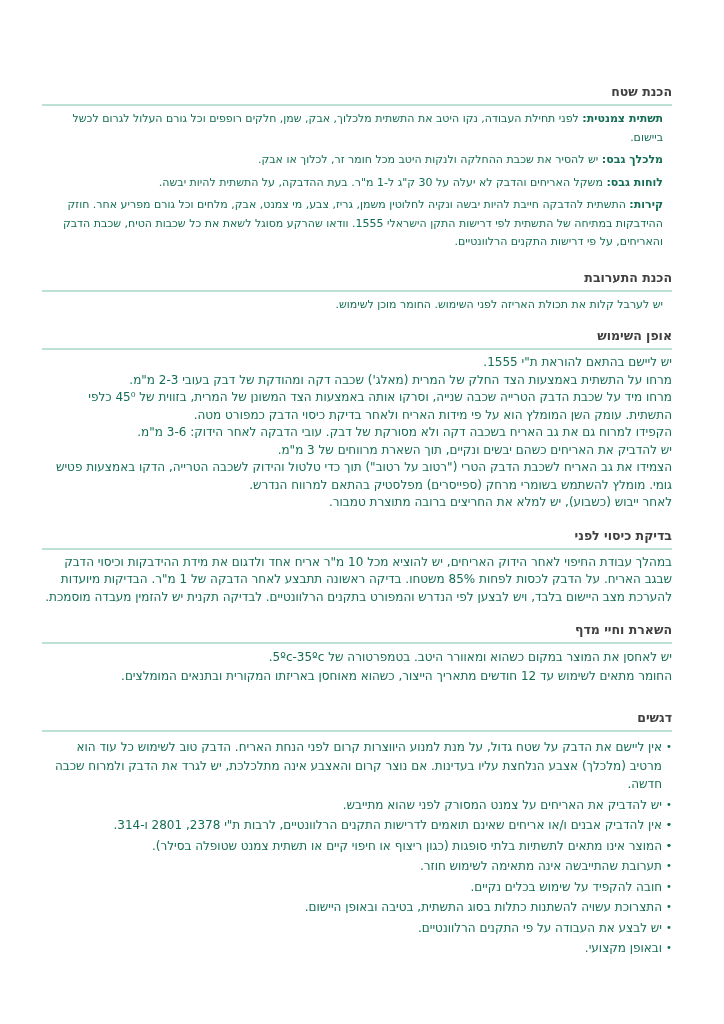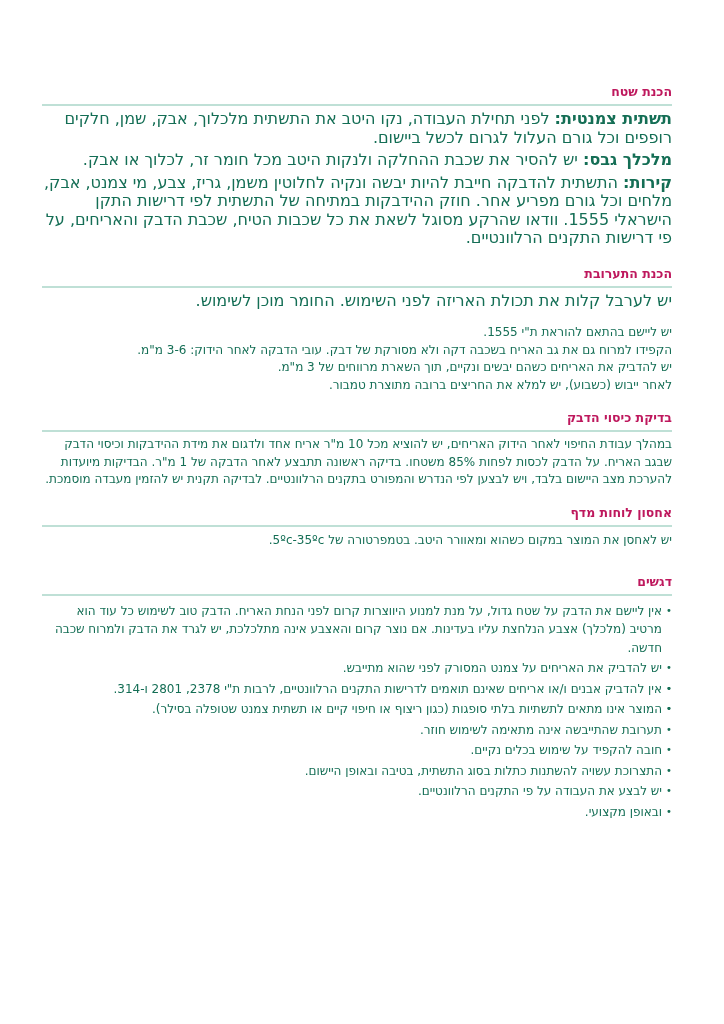--- a/index.html
+++ b/index.html
@@ -7,26 +7,26 @@
     width: 724px; height: 1024px; overflow: hidden; position: relative;
     font-family: "DejaVu Sans", sans-serif;
     color: #146e55;
   }
   .page {
     position: absolute; left: 42px; top: 80px; width: 630px;
     direction: rtl; text-align: right;
   }
   .section { margin: 0; }
   .heading {
-    font-weight: bold; font-size: 12.5px; color: #be185d;
+    font-weight: bold; font-size: 12.5px; color: #404040;
     padding: 4px 0 5px 0; margin: 0;
     border-bottom: 2px solid #bfe0d6;
   }
   .para {
-    font-size: 16px; line-height: 18.5px; margin: 4px 0 0 0;
+    font-size: 11px; line-height: 18.5px; margin: 4px 9px 0 0;
   }
   .para .lbl { font-weight: bold; }
   .plain { font-size: 12px; line-height: 17.5px; margin: 4px 0 0 0; }
   .plain div { margin: 0; }
   ul.notes {
     list-style: none; margin: 6px 0 0 0; padding: 0 0 0 0;
     font-size: 12px; line-height: 18.5px;
   }
   ul.notes li { position: relative; padding-right: 10px; margin: 0 0 2px 0; }
   ul.notes li .bullet {
@@ -37,54 +37,60 @@
 </style>
 </head>
 <body>
 
 <div class="page">
 
   <section class="section">
     <h2 class="heading">הכנת שטח</h2>
     <p class="para"><span class="lbl">תשתית צמנטית:</span><span> לפני תחילת העבודה, נקו היטב את התשתית מלכלוך, אבק, שמן, חלקים רופפים וכל גורם העלול לגרום לכשל ביישום.</span></p>
     <p class="para"><span class="lbl">מלכלך גבס:</span><span> יש להסיר את שכבת ההחלקה ולנקות היטב מכל חומר זר, לכלוך או אבק.</span></p>
+    <p class="para"><span class="lbl">לוחות גבס:</span><span> משקל האריחים והדבק לא יעלה על 30 ק"ג ל-1 מ"ר. בעת ההדבקה, על התשתית להיות יבשה.</span></p>
     <p class="para"><span class="lbl">קירות:</span><span> התשתית להדבקה חייבת להיות יבשה ונקיה לחלוטין משמן, גריז, צבע, מי צמנט, אבק, מלחים וכל גורם מפריע אחר. חוזק ההידבקות במתיחה של התשתית לפי דרישות התקן הישראלי 1555. וודאו שהרקע מסוגל לשאת את כל שכבות הטיח, שכבת הדבק והאריחים, על פי דרישות התקנים הרלוונטיים.</span></p>
   </section>
 
   <div class="gap-1"></div>
 
   <section class="section">
     <h2 class="heading">הכנת התערובת</h2>
     <p class="para">יש לערבל קלות את תכולת האריזה לפני השימוש. החומר מוכן לשימוש.</p>
   </section>
 
   <div class="gap-1" style="height:10px"></div>
 
   <section class="section">
+    <h2 class="heading">אופן השימוש</h2>
     <div class="plain">
       <div>יש ליישם בהתאם להוראת ת"י 1555.</div>
+      <div>מרחו על התשתית באמצעות הצד החלק של המרית (מאלג') שכבה דקה ומהודקת של דבק בעובי 2-3 מ"מ.</div>
+      <div>מרחו מיד על שכבת הדבק הטרייה שכבה שנייה, וסרקו אותה באמצעות הצד המשונן של המרית, בזווית של 45⁰ כלפי התשתית. עומק השן המומלץ הוא על פי מידות האריח ולאחר בדיקת כיסוי הדבק כמפורט מטה.</div>
       <div>הקפידו למרוח גם את גב האריח בשכבה דקה ולא מסורקת של דבק. עובי הדבקה לאחר הידוק: 3-6 מ"מ.</div>
       <div>יש להדביק את האריחים כשהם יבשים ונקיים, תוך השארת מרווחים של 3 מ"מ.</div>
+      <div>הצמידו את גב האריח לשכבת הדבק הטרי ("רטוב על רטוב") תוך כדי טלטול והידוק לשכבה הטרייה, הדקו באמצעות פטיש גומי. מומלץ להשתמש בשומרי מרחק (ספייסרים) מפלסטיק בהתאם למרווח הנדרש.</div>
       <div>לאחר ייבוש (כשבוע), יש למלא את החריצים ברובה מתוצרת טמבור.</div>
     </div>
   </section>
 
   <div class="gap-1" style="height:12px"></div>
 
   <section class="section">
-    <h2 class="heading">בדיקת כיסוי הדבק</h2>
+    <h2 class="heading">בדיקת כיסוי לפני</h2>
     <p class="plain">במהלך עבודת החיפוי לאחר הידוק האריחים, יש להוציא מכל 10 מ"ר אריח אחד ולדגום את מידת ההידבקות וכיסוי הדבק שבגב האריח. על הדבק לכסות לפחות 85% משטחו. בדיקה ראשונה תתבצע לאחר הדבקה של 1 מ"ר. הבדיקות מיועדות להערכת מצב היישום בלבד, ויש לבצען לפי הנדרש והמפורט בתקנים הרלוונטיים. לבדיקה תקנית יש להזמין מעבדה מוסמכת.</p>
   </section>
 
   <div class="gap-1" style="height:12px"></div>
 
   <section class="section">
-    <h2 class="heading">אחסון לוחות מדף</h2>
+    <h2 class="heading">השארת וחיי מדף</h2>
     <div class="plain" style="line-height:19px">
       <div>יש לאחסן את המוצר במקום כשהוא ומאוורר היטב. בטמפרטורה של 5ºc-35ºc.</div>
+      <div>החומר מתאים לשימוש עד 12 חודשים מתאריך הייצור, כשהוא מאוחסן באריזתו המקורית ובתנאים המומלצים.</div>
     </div>
   </section>
 
   <div class="gap-2" style="height:20px"></div>
 
   <section class="section">
     <h2 class="heading">דגשים</h2>
     <ul class="notes">
       <li><span class="bullet">•</span><span>אין ליישם את הדבק על שטח גדול, על מנת למנוע היווצרות קרום לפני הנחת האריח.  הדבק טוב לשימוש כל עוד הוא מרטיב (מלכלך) אצבע הנלחצת עליו בעדינות. אם נוצר קרום והאצבע אינה מתלכלכת, יש לגרד את הדבק ולמרוח שכבה חדשה.</span></li>
       <li><span class="bullet">•</span><span>יש להדביק את האריחים על צמנט המסורק לפני שהוא מתייבש.</span></li>

